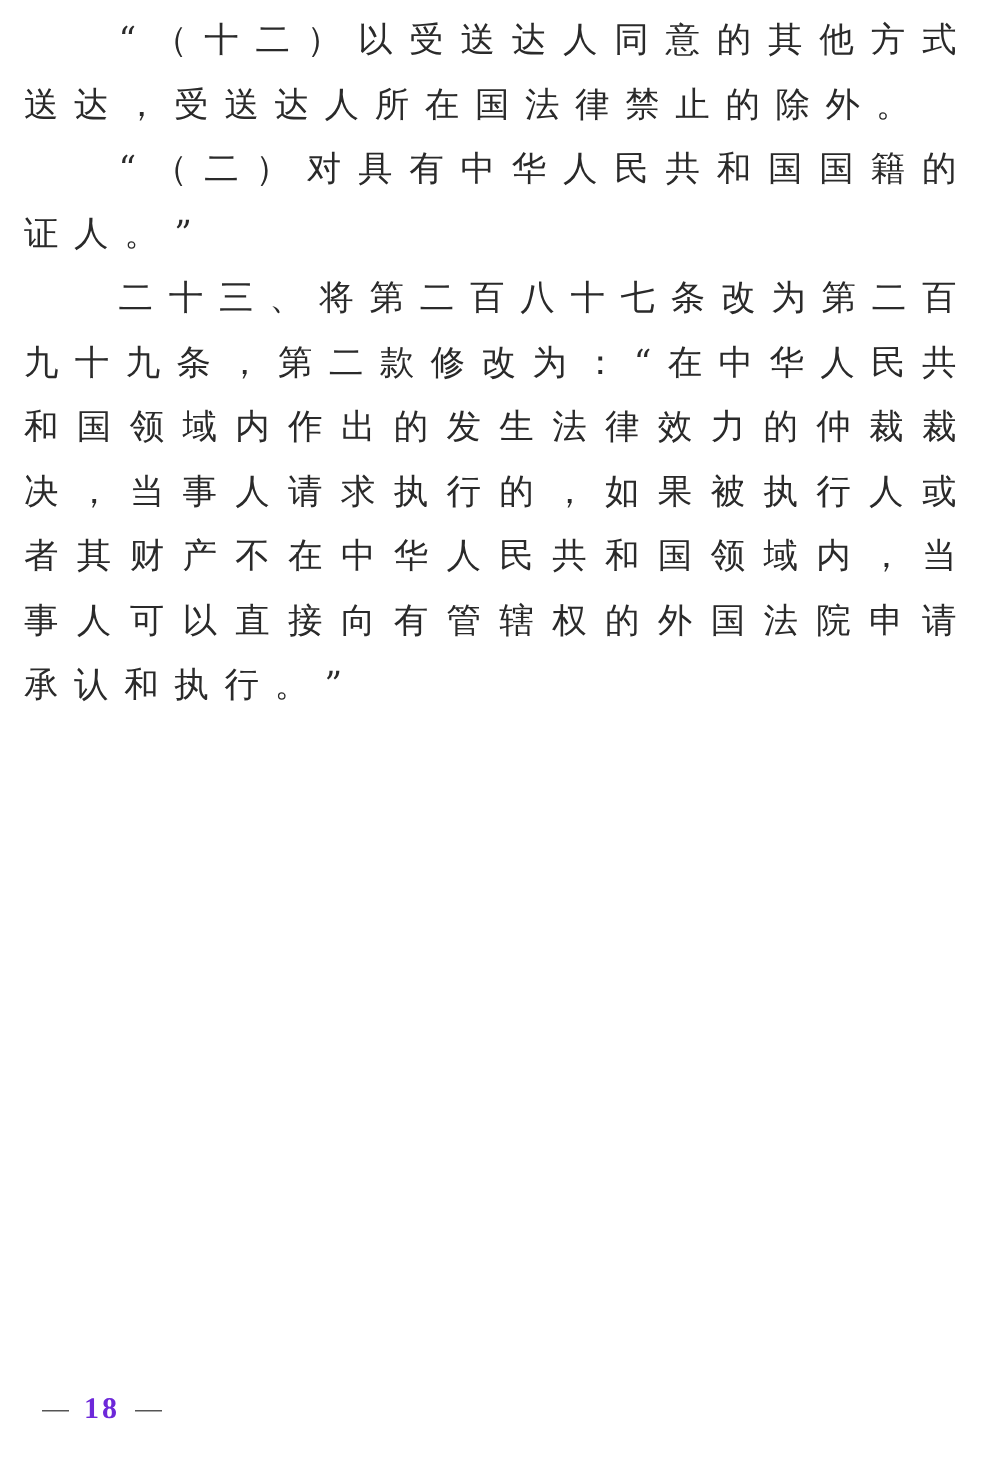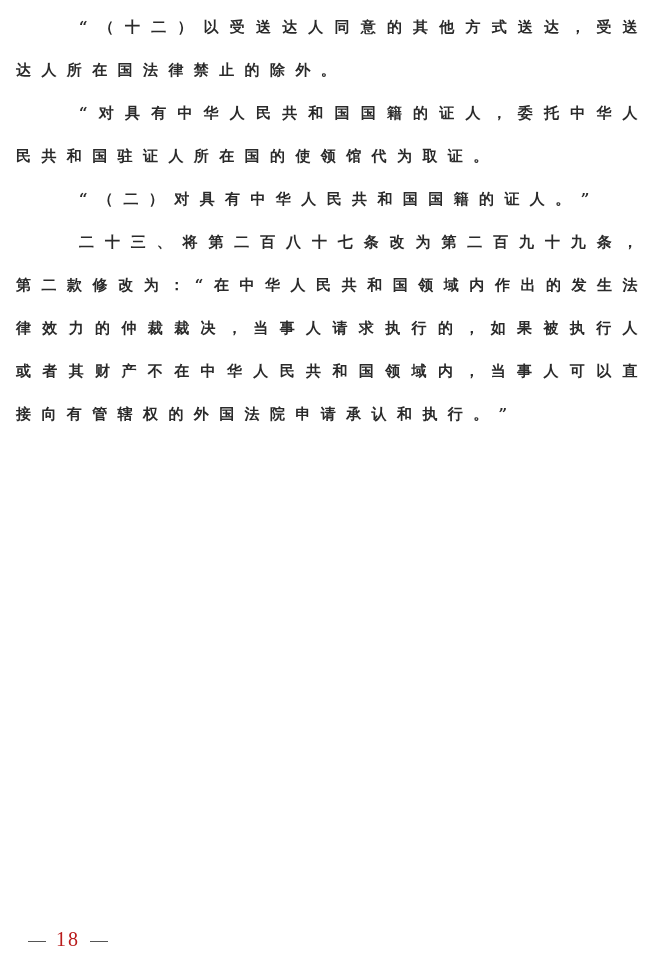--- a/index.html
+++ b/index.html
@@ -16,55 +16,54 @@
     color: #2a2a2a;
   }
   .page {
     position: absolute;
     left: 16px;
     top: 6px;
     width: 632px;
   }
   .para {
     margin: 0;
-    font-size: 15px;
+    font-size: 23px;
     line-height: 43px;
     letter-spacing: 10.4px;
     text-align: justify;
     text-align-last: left;
     word-break: break-all;
-    font-weight: bold;
   }
   .indent {
     text-indent: 63px;
   }
   .footer {
     position: absolute;
     left: 18px;
     top: 928px;
     font-size: 20px;
     font-family: "Liberation Serif", "DejaVu Serif", serif;
-    color: #b91c1c;
+    color: #6d28d9;
     letter-spacing: 2px;
+    font-weight: bold;
   }
   .footer .dash {
     display: inline-block;
     width: 18px;
     height: 1.5px;
     background: #555;
     vertical-align: middle;
     margin: 0 10px;
   }
 </style>
 </head>
 <body>
 
 <div class="page">
   <p class="para indent">“（十二）以受送达人同意的其他方式送达，受送达人所在国法律禁止的除外。</p>
-  <p class="para indent">“对具有中华人民共和国国籍的证人，委托中华人民共和国驻证人所在国的使领馆代为取证。</p>
   <p class="para indent">“（二）对具有中华人民共和国国籍的证人。”</p>
   <p class="para indent">二十三、将第二百八十七条改为第二百九十九条，第二款修改为：“在中华人民共和国领域内作出的发生法律效力的仲裁裁决，当事人请求执行的，如果被执行人或者其财产不在中华人民共和国领域内，当事人可以直接向有管辖权的外国法院申请承认和执行。”</p>
 
 </div>
 
 <div class="footer">
   <span class="dash"></span><span>18</span><span class="dash"></span>
 </div>
 
 </body></html>

